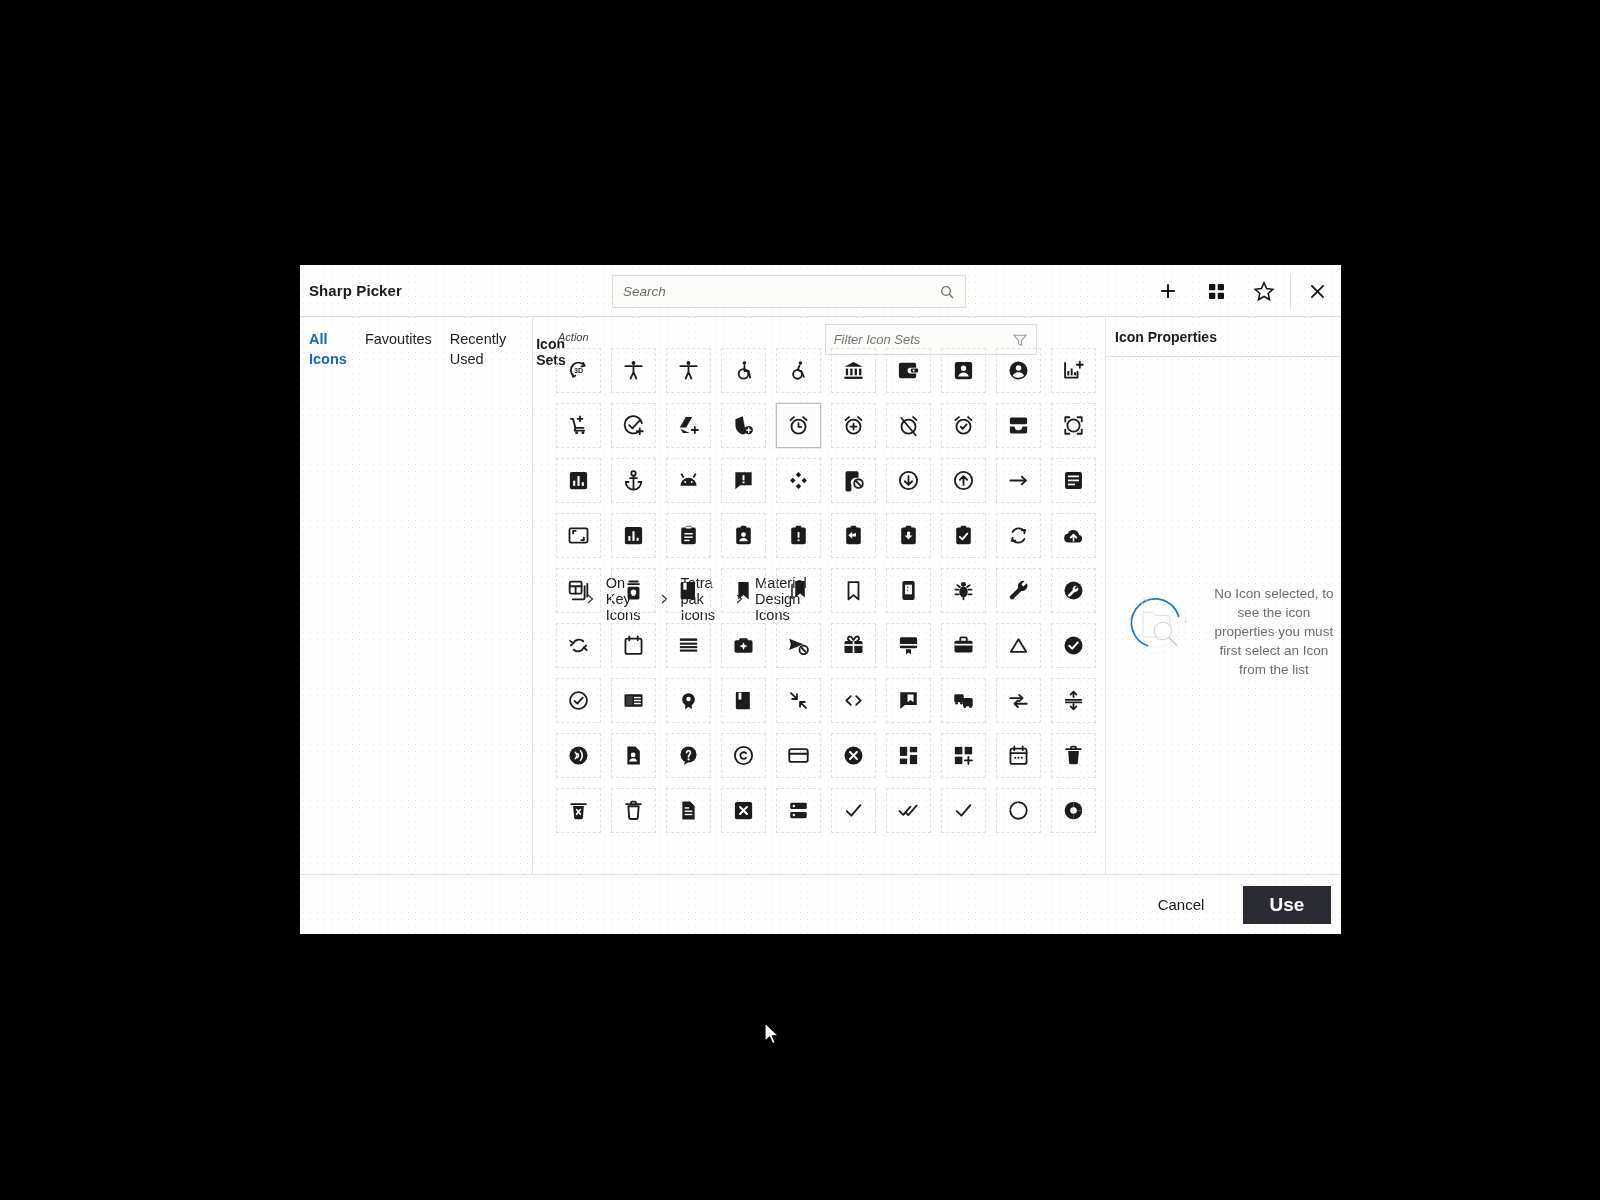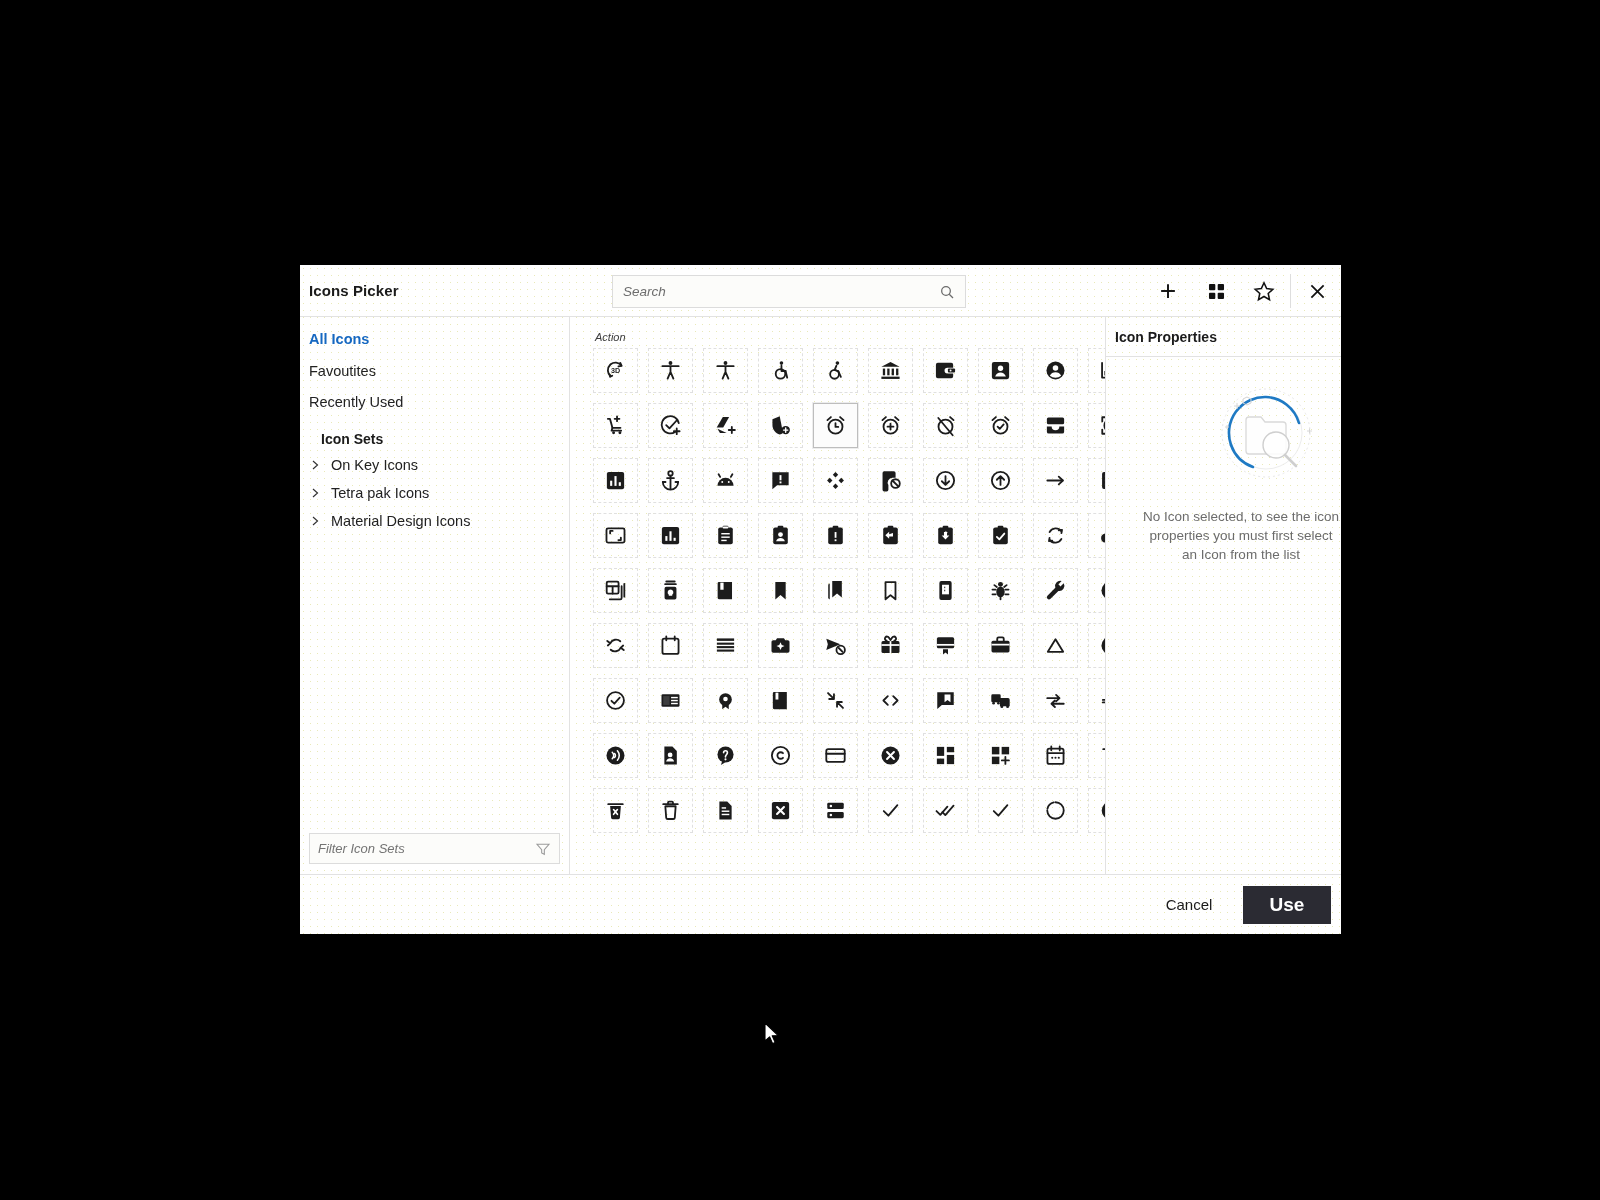--- a/index.html
+++ b/index.html
@@ -80,25 +80,25 @@
 
   
   #body {
     flex: 1;
     display: flex;
     min-height: 0;
   }
 
   
   #sidebar {
-    width: 270px;
+    width: 233px;
     flex-shrink: 0;
     border-right: 1px solid #e2e2e2;
     display: flex;
-    flex-direction: column;
+    flex-direction: row;
     padding-top: 7px;
   }
   .side-row {
     padding: 6px 9px;
     font-size: 14.5px;
     color: #222;
     cursor: pointer;
     line-height: 1.35;
   }
   .side-row.active { color: #1668c1; font-weight: bold; }
@@ -214,22 +214,22 @@
   #props-title {
     font-size: 14px;
     font-weight: bold;
     color: #1b1b1b;
     padding: 12px 0 11px 9px;
     border-bottom: 1px solid #e2e2e2;
   }
   #props-body {
     flex: 1;
     display: flex;
-    flex-direction: column;
-    align-items: flex-end;
+    flex-direction: row;
+    align-items: center;
     padding-top: 26px;
   }
   #empty-art { width: 150px; height: 118px; }
   #empty-msg {
     margin-top: 6px;
     width: 200px;
     text-align: center;
     font-size: 13.5px;
     line-height: 1.42;
     color: #6c6c6c;
@@ -237,21 +237,21 @@
 
   
   #footer {
     height: 60px;
     flex-shrink: 0;
     border-top: 1px solid #e2e2e2;
     display: flex;
     align-items: center;
     justify-content: flex-end;
     padding-right: 10px;
-    gap: 4px;
+    gap: 12px;
   }
   #btn-cancel {
     min-width: 100px; height: 38px;
     background: transparent;
     border: none;
     font-family: "Liberation Sans", sans-serif;
     font-size: 15px;
     color: #1b1b1b;
     cursor: pointer;
     padding: 0 18px;
@@ -270,21 +270,21 @@
 
   
   #cursor { position: absolute; left: 763px; top: 1022px; }
 </style>
 </head>
 <body>
 
 <div id="dialog">
 
   <div id="header">
-    <div id="dlg-title">Icons Picker</div>
+    <div id="dlg-title">Sharp Picker</div>
 
     <div id="search-wrap">
       <input id="search-input" type="text" placeholder="Search" style="">
       <span style="padding-right:10px;display:flex;color:#6b6b6b">
         <svg width="16" height="16" viewBox="0 0 24 24" fill="none" stroke="currentColor" stroke-width="1.9">
           <circle cx="10.5" cy="10.5" r="6.5"></circle>
             <line x1="15.4" y1="15.4" x2="21" y2="21"></line>
         </svg>
       </span>
     </div>

